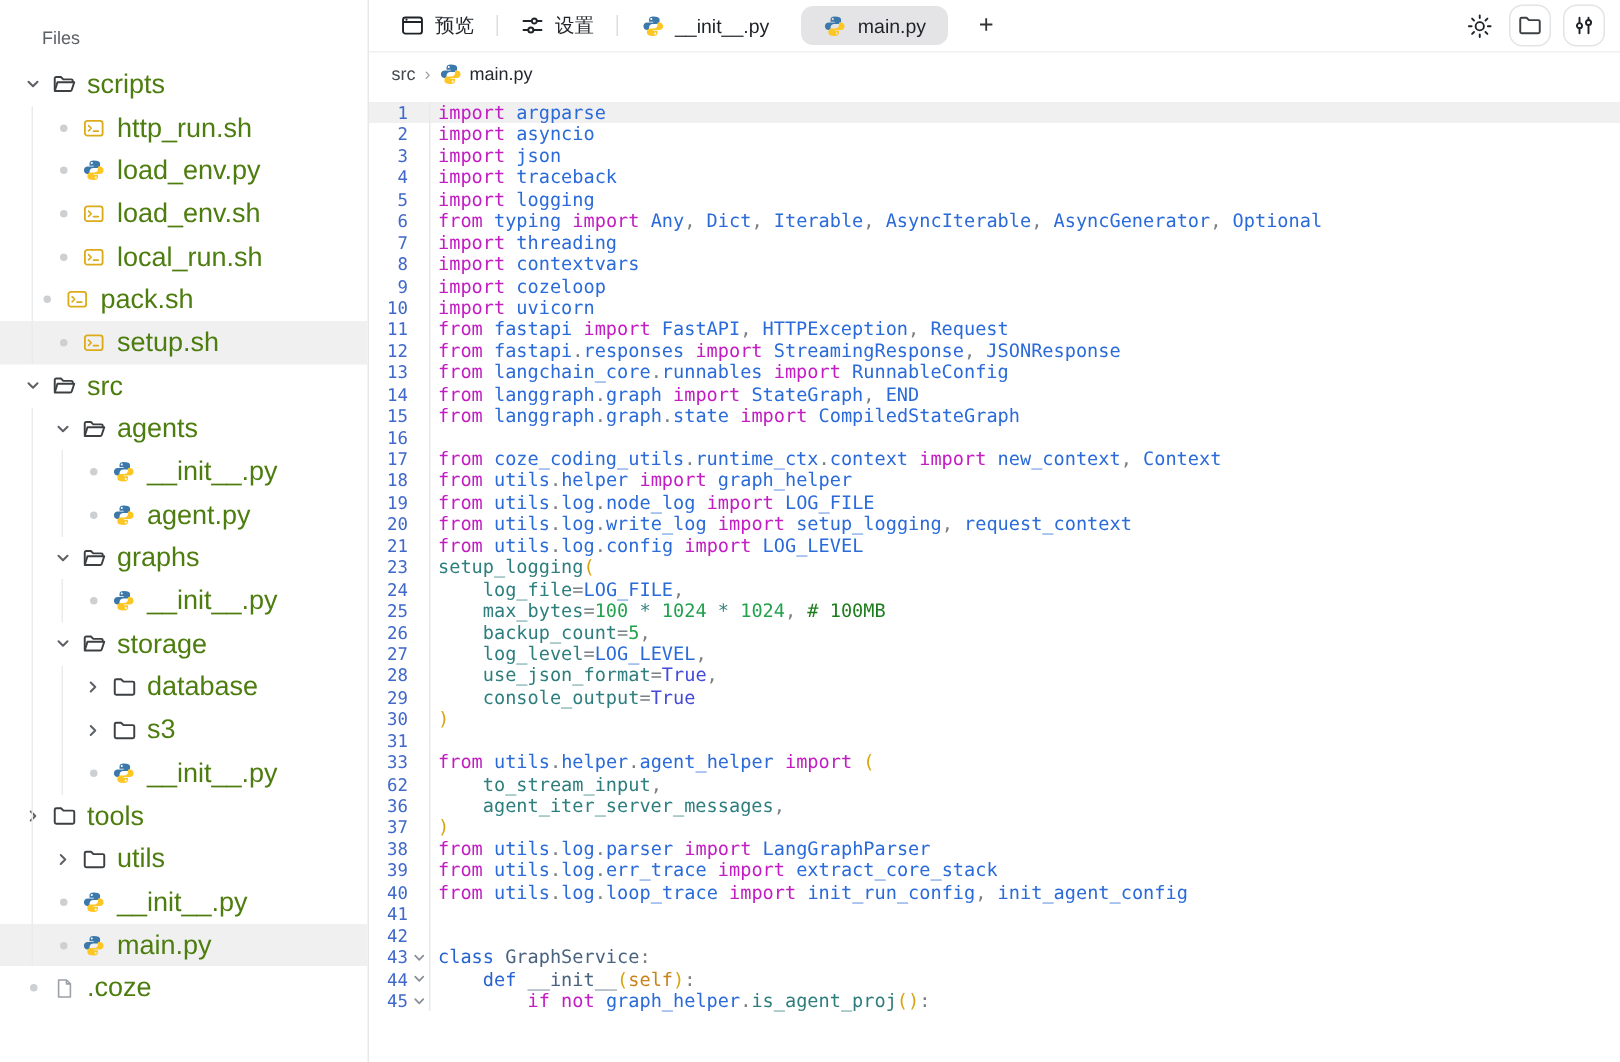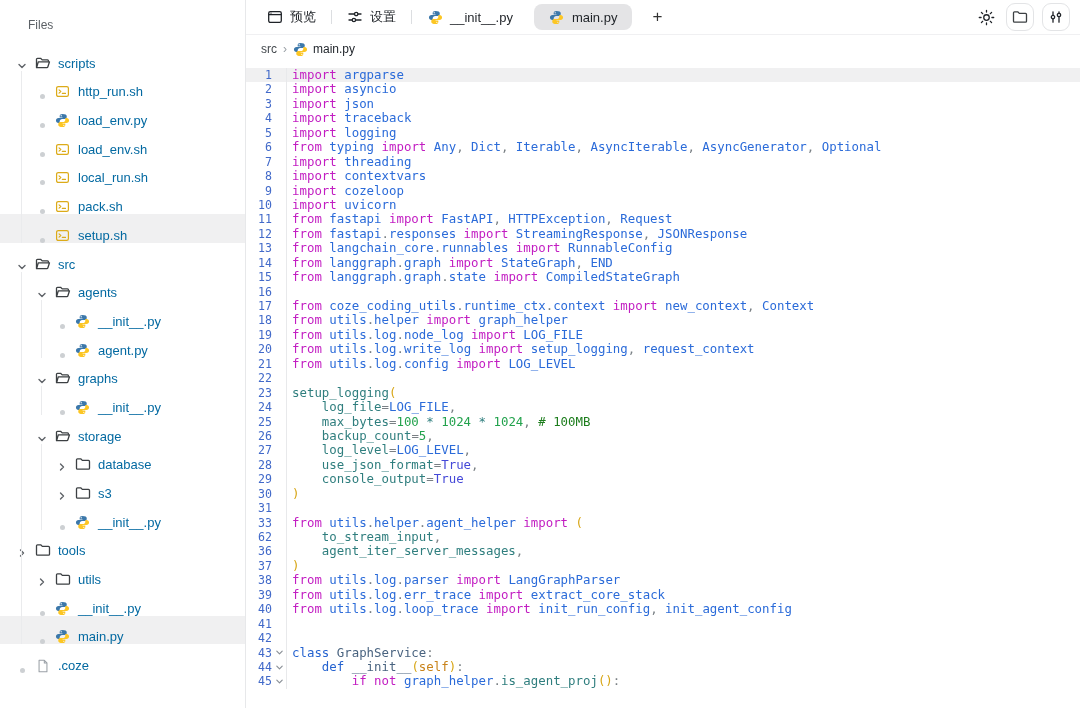--- a/index.html
+++ b/index.html
@@ -8,22 +8,22 @@
        --c-kw:#c21dc2;--c-def:#2563d0;--c-id:#2b6bd9;--c-fn:#2f7e7e;--c-num:#23a24d;
        --c-comment:#1d7d1d;--c-bracket:#d7a514;--c-punct:#7a8085;--c-bool:#4549d8;
        --c-self:#c9831a;--c-dunder:#a5760e;--c-classname:#4a6480;--c-text:#24292f;
        --c-lineno:#4169c9;--c-active_line_bg:#f0f0f1;--c-selection_bg:#f0f0f1}
   .app{display:flex;width:100%;height:100%}
 
   
   .sidebar{width:246px;min-width:246px;box-sizing:border-box;border-right:1px solid #e7e8ea;
            padding-top:18px;overflow:hidden;background:#fff}
   .files-title{font-size:12px;color:#5c6166;padding-left:28px;margin-bottom:10px}
-  .trow{position:relative;display:flex;align-items:flex-end;height:28.7px;font-size:13px;
-        color:#0369a1;cursor:pointer;box-sizing:border-box;white-space:nowrap}
+  .trow{position:relative;display:flex;align-items:center;height:28.7px;font-size:18px;
+        color:#4d7c0f;cursor:pointer;box-sizing:border-box;white-space:nowrap}
   .trow.sel{background:var(--c-selection_bg)}
   .guide{position:absolute;top:0;bottom:0;width:1px;background:#eaebed}
   .slot{width:16px;min-width:16px;display:flex;align-items:center;justify-content:center}
   .dot{width:5px;height:5px;border-radius:50%;background:#cdd0d3;display:block}
   .ic{display:inline-flex;align-items:center;justify-content:center}
   .trow .ic{width:17px;min-width:17px;margin:0 7px 0 4px}
   .tlabel{white-space:nowrap}
 
   
   .main{flex:1;display:flex;flex-direction:column;min-width:0}
@@ -137,21 +137,21 @@
           </span>
           <span class="ic">
             <svg viewBox="0 0 16 16" width="15" height="15">
               <rect x="1.7" y="2.7" width="12.6" height="10.6" rx="1.8" fill="none" stroke="#dcab19" stroke-width="1.3"></rect>
               <path d="M4.3 6.2l1.9 1.8-1.9 1.8" fill="none" stroke="#dcab19" stroke-width="1.2" stroke-linecap="round" stroke-linejoin="round"></path>
               <path d="M7.8 10h3.4" stroke="#dcab19" stroke-width="1.2" stroke-linecap="round"></path>
             </svg>
           </span>
           <span class="tlabel">local_run.sh</span>
         </div>
-        <div class="trow" style="padding-left:34px">
+        <div class="trow" style="padding-left:23px">
           <i class="guide" style="left:21px"></i>
           <span class="slot">
             <i class="dot"></i>
           </span>
           <span class="ic">
             <svg viewBox="0 0 16 16" width="15" height="15">
               <rect x="1.7" y="2.7" width="12.6" height="10.6" rx="1.8" fill="none" stroke="#dcab19" stroke-width="1.3"></rect>
               <path d="M4.3 6.2l1.9 1.8-1.9 1.8" fill="none" stroke="#dcab19" stroke-width="1.2" stroke-linecap="round" stroke-linejoin="round"></path>
               <path d="M7.8 10h3.4" stroke="#dcab19" stroke-width="1.2" stroke-linecap="round"></path>
             </svg>
@@ -485,21 +485,20 @@
         <div class="cline"><span class="ln">12</span><span class="fold"></span><span class="ctext"><span class="tk-k">from </span><span class="tk-i">fastapi</span><span class="tk-p">.</span><span class="tk-i">responses</span><span class="tk-k"> import </span><span class="tk-i">StreamingResponse</span><span class="tk-p">, </span><span class="tk-i">JSONResponse</span></span></div>
         <div class="cline"><span class="ln">13</span><span class="fold"></span><span class="ctext"><span class="tk-k">from </span><span class="tk-i">langchain_core</span><span class="tk-p">.</span><span class="tk-i">runnables</span><span class="tk-k"> import </span><span class="tk-i">RunnableConfig</span></span></div>
         <div class="cline"><span class="ln">14</span><span class="fold"></span><span class="ctext"><span class="tk-k">from </span><span class="tk-i">langgraph</span><span class="tk-p">.</span><span class="tk-i">graph</span><span class="tk-k"> import </span><span class="tk-i">StateGraph</span><span class="tk-p">, </span><span class="tk-i">END</span></span></div>
         <div class="cline"><span class="ln">15</span><span class="fold"></span><span class="ctext"><span class="tk-k">from </span><span class="tk-i">langgraph</span><span class="tk-p">.</span><span class="tk-i">graph</span><span class="tk-p">.</span><span class="tk-i">state</span><span class="tk-k"> import </span><span class="tk-i">CompiledStateGraph</span></span></div>
         <div class="cline"><span class="ln">16</span><span class="fold"></span><span class="ctext"> </span></div>
         <div class="cline"><span class="ln">17</span><span class="fold"></span><span class="ctext"><span class="tk-k">from </span><span class="tk-i">coze_coding_utils</span><span class="tk-p">.</span><span class="tk-i">runtime_ctx</span><span class="tk-p">.</span><span class="tk-i">context</span><span class="tk-k"> import </span><span class="tk-i">new_context</span><span class="tk-p">, </span><span class="tk-i">Context</span></span></div>
         <div class="cline"><span class="ln">18</span><span class="fold"></span><span class="ctext"><span class="tk-k">from </span><span class="tk-i">utils</span><span class="tk-p">.</span><span class="tk-i">helper</span><span class="tk-k"> import </span><span class="tk-i">graph_helper</span></span></div>
         <div class="cline"><span class="ln">19</span><span class="fold"></span><span class="ctext"><span class="tk-k">from </span><span class="tk-i">utils</span><span class="tk-p">.</span><span class="tk-i">log</span><span class="tk-p">.</span><span class="tk-i">node_log</span><span class="tk-k"> import </span><span class="tk-i">LOG_FILE</span></span></div>
         <div class="cline"><span class="ln">20</span><span class="fold"></span><span class="ctext"><span class="tk-k">from </span><span class="tk-i">utils</span><span class="tk-p">.</span><span class="tk-i">log</span><span class="tk-p">.</span><span class="tk-i">write_log</span><span class="tk-k"> import </span><span class="tk-i">setup_logging</span><span class="tk-p">, </span><span class="tk-i">request_context</span></span></div>
         <div class="cline"><span class="ln">21</span><span class="fold"></span><span class="ctext"><span class="tk-k">from </span><span class="tk-i">utils</span><span class="tk-p">.</span><span class="tk-i">log</span><span class="tk-p">.</span><span class="tk-i">config</span><span class="tk-k"> import </span><span class="tk-i">LOG_LEVEL</span></span></div>
-        <div class="cline"><span class="ln">22</span><span class="fold"></span><span class="ctext"> </span></div>
         <div class="cline"><span class="ln">23</span><span class="fold"></span><span class="ctext"><span class="tk-f">setup_logging</span><span class="tk-y">(</span></span></div>
         <div class="cline"><span class="ln">24</span><span class="fold"></span><span class="ctext"><span class="tk-w">    </span><span class="tk-f">log_file</span><span class="tk-p">=</span><span class="tk-i">LOG_FILE</span><span class="tk-p">,</span></span></div>
         <div class="cline"><span class="ln">25</span><span class="fold"></span><span class="ctext"><span class="tk-w">    </span><span class="tk-f">max_bytes</span><span class="tk-p">=</span><span class="tk-n">100</span><span class="tk-o"> * </span><span class="tk-n">1024</span><span class="tk-o"> * </span><span class="tk-n">1024</span><span class="tk-p">, </span><span class="tk-c"># 100MB</span></span></div>
         <div class="cline"><span class="ln">26</span><span class="fold"></span><span class="ctext"><span class="tk-w">    </span><span class="tk-f">backup_count</span><span class="tk-p">=</span><span class="tk-n">5</span><span class="tk-p">,</span></span></div>
         <div class="cline"><span class="ln">27</span><span class="fold"></span><span class="ctext"><span class="tk-w">    </span><span class="tk-f">log_level</span><span class="tk-p">=</span><span class="tk-i">LOG_LEVEL</span><span class="tk-p">,</span></span></div>
         <div class="cline"><span class="ln">28</span><span class="fold"></span><span class="ctext"><span class="tk-w">    </span><span class="tk-f">use_json_format</span><span class="tk-p">=</span><span class="tk-t">True</span><span class="tk-p">,</span></span></div>
         <div class="cline"><span class="ln">29</span><span class="fold"></span><span class="ctext"><span class="tk-w">    </span><span class="tk-f">console_output</span><span class="tk-p">=</span><span class="tk-t">True</span></span></div>
         <div class="cline"><span class="ln">30</span><span class="fold"></span><span class="ctext"><span class="tk-y">)</span></span></div>
         <div class="cline"><span class="ln">31</span><span class="fold"></span><span class="ctext"> </span></div>
         <div class="cline"><span class="ln">33</span><span class="fold"></span><span class="ctext"><span class="tk-k">from </span><span class="tk-i">utils</span><span class="tk-p">.</span><span class="tk-i">helper</span><span class="tk-p">.</span><span class="tk-i">agent_helper</span><span class="tk-k"> import </span><span class="tk-y">(</span></span></div>

